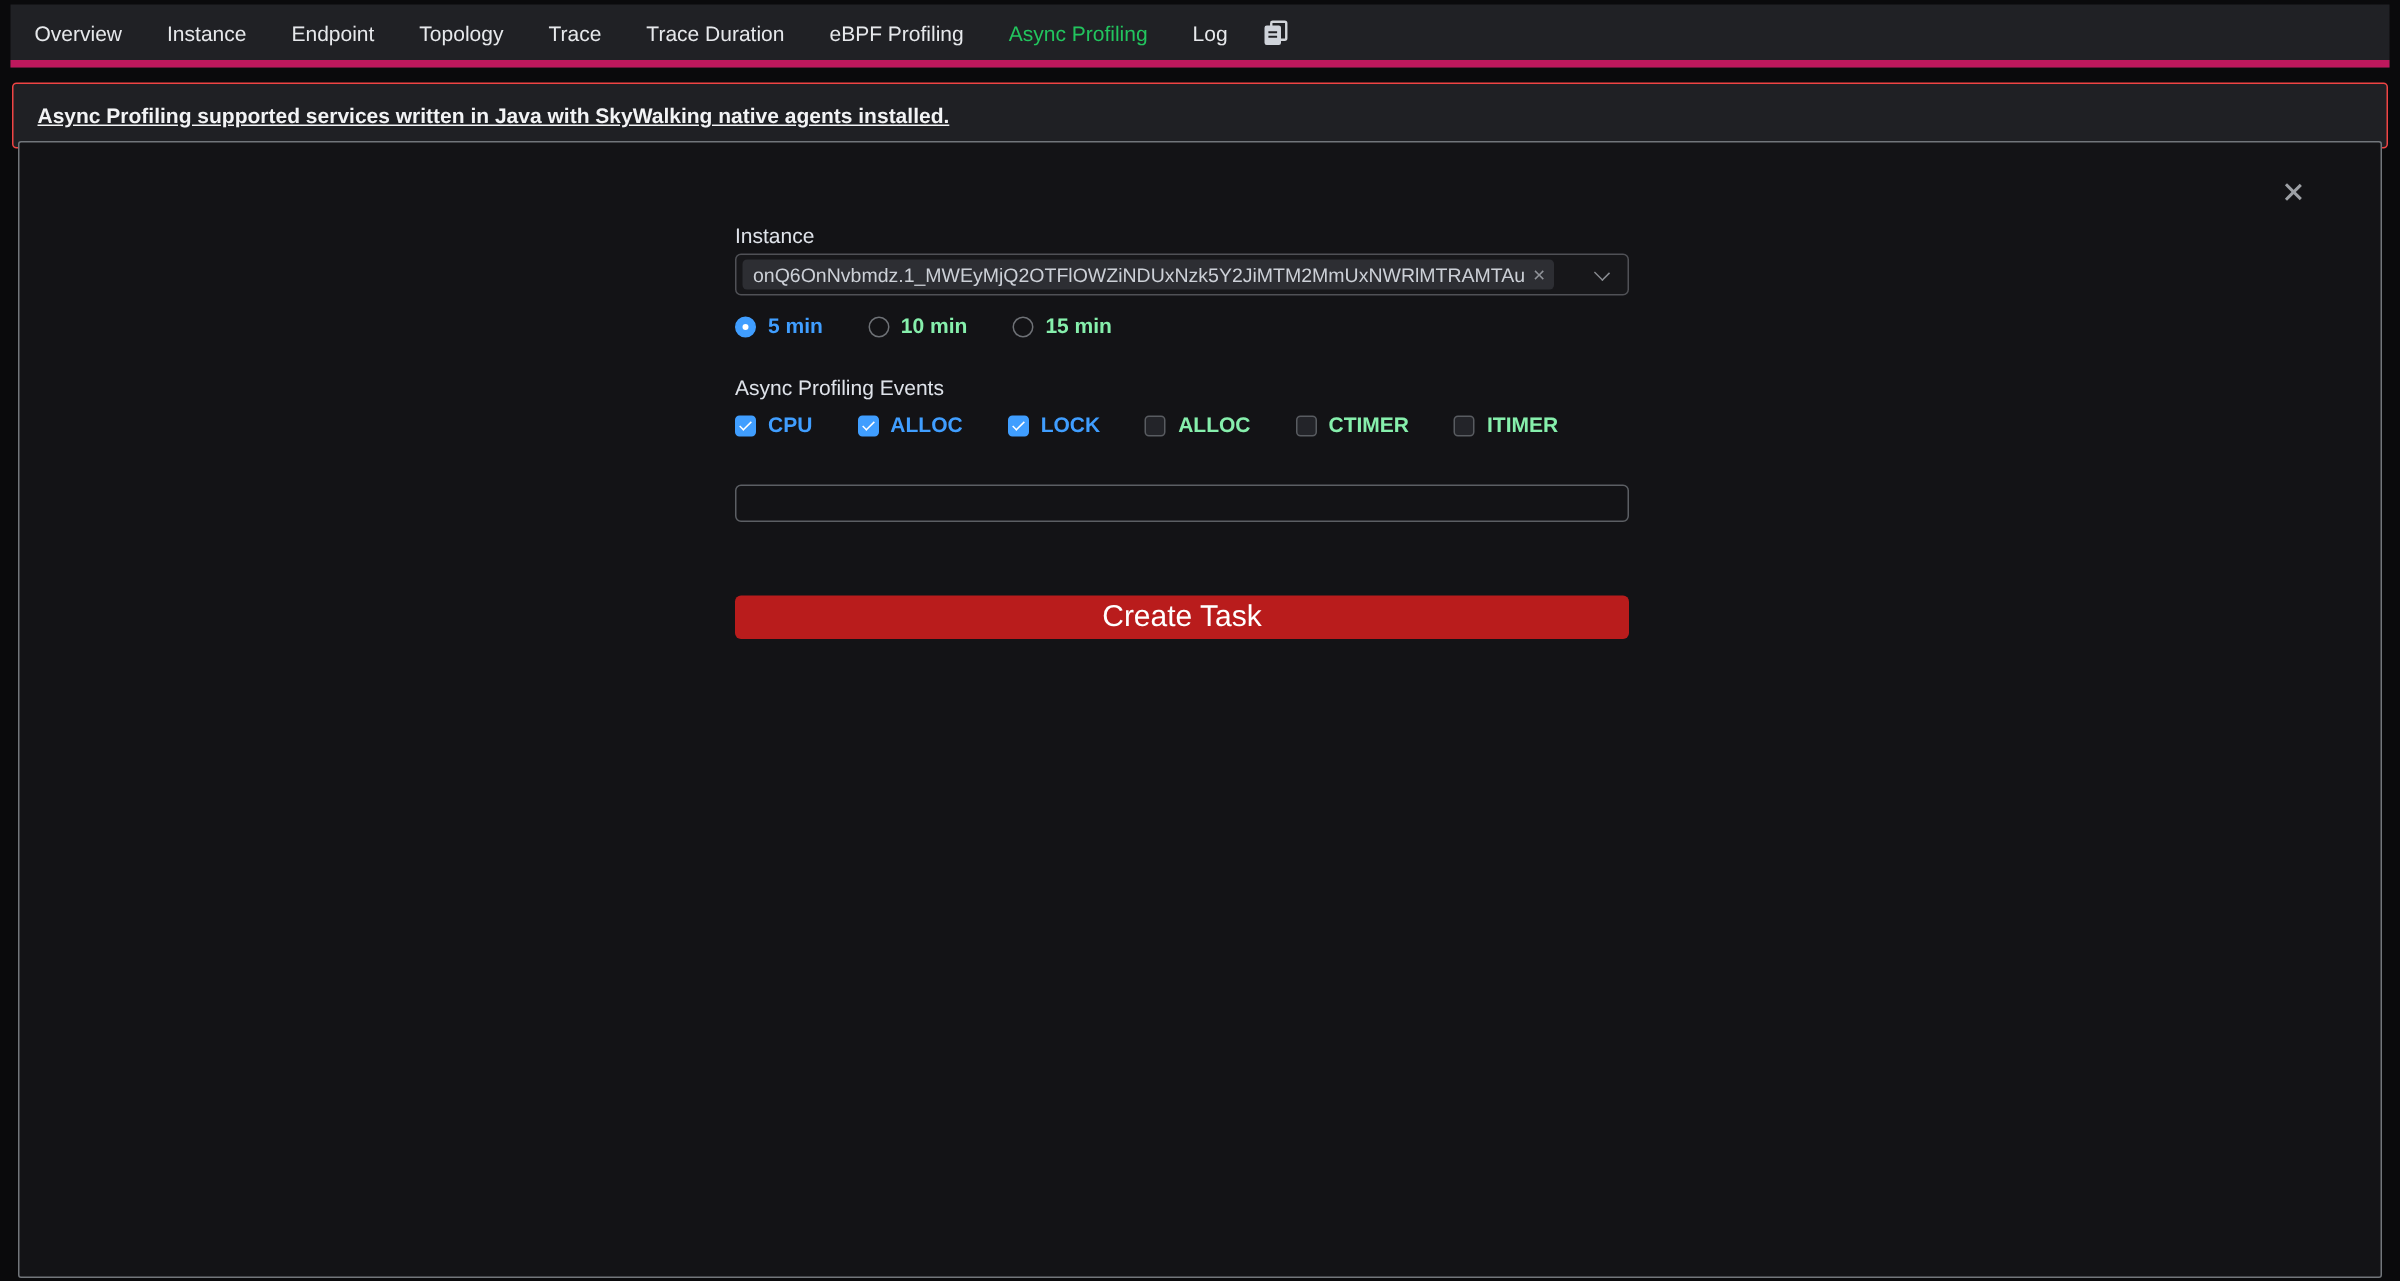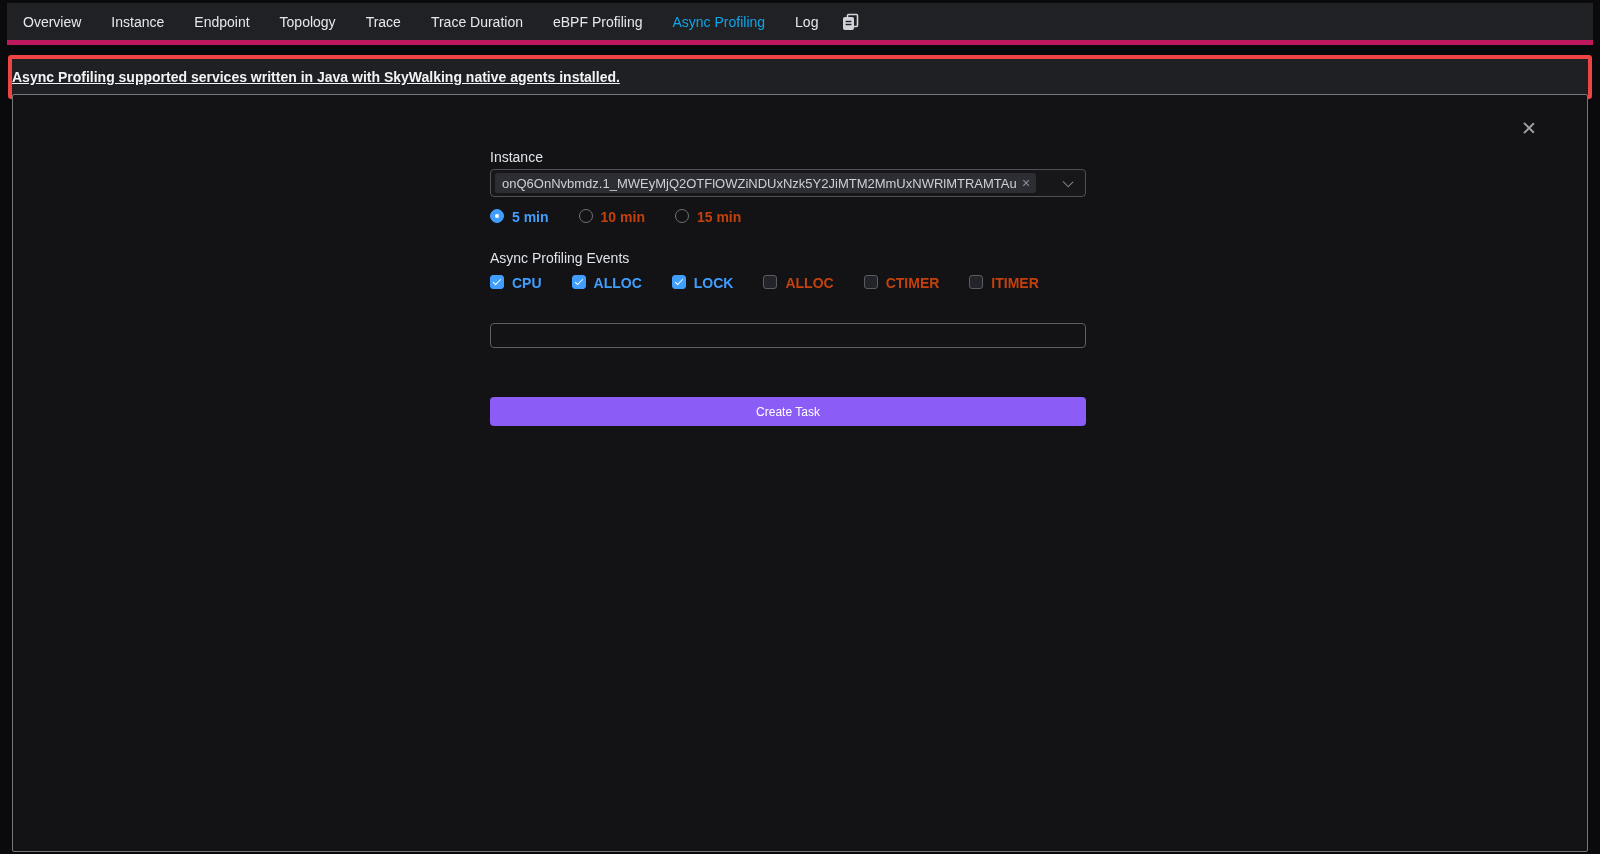--- a/index.html
+++ b/index.html
@@ -6,28 +6,28 @@
   html,body { width:1600px; height:854px; background:#0a0a0c; overflow:hidden;
               font-family:"Liberation Sans", sans-serif; }
 
   
   .nav {
     position:absolute; left:7px; right:7px; top:3px; height:42px;
     background:#202125; border-bottom:5px solid #be185d;
     display:flex; align-items:center; gap:30px; padding-left:16px;
   }
   .nav-tab { font-size:14px; font-weight:500; color:#e6e8eb; cursor:pointer; white-space:nowrap; }
-  .nav-tab.active { color:#0ea5e9; }
+  .nav-tab.active { color:#22c55e; }
   .nav-icon { display:inline-flex; align-items:center; cursor:pointer; margin-left:-6px; }
 
   
   .banner {
     position:absolute; left:8px; right:8px; top:55px; height:44px;
-    background:#1f2024; border:4px solid #ef4444; border-radius:3px;
-    display:flex; align-items:center; 
+    background:#1f2024; border:1px solid #ef4444; border-radius:3px;
+    display:flex; align-items:center; padding-left:16px;
   }
   .banner a { font-size:14px; font-weight:700; color:#f2f3f5; text-decoration:underline; cursor:pointer; }
 
   
   .panel {
     position:absolute; left:12px; right:12px; top:94px; bottom:2px;
     background:#131316; border:1px solid #72767b; border-radius:2px;
   }
   .close-btn {
     position:absolute; top:25px; right:50px; width:16px; height:16px; cursor:pointer;
@@ -61,22 +61,22 @@
     position:absolute; right:13px; top:9px; width:8px; height:8px;
     border-right:1.5px solid #8a8d92; border-bottom:1.5px solid #8a8d92;
     transform:rotate(45deg) scale(1,0.9); transform-origin:center; margin-top:-1px;
   }
 
   .section { margin-top:12px; }
   .section-events { margin-top:26px; }
   .section-exec { margin-top:23px; }
 
   .option-row { margin-top:9px; display:flex; align-items:center; }
-  .opt { display:inline-flex; align-items:flex-start; margin-right:30px; cursor:pointer; }
-  .opt-label { font-size:14px; font-weight:600; color:#c2410c; margin-left:8px; }
+  .opt { display:inline-flex; align-items:flex-end; margin-right:30px; cursor:pointer; }
+  .opt-label { font-size:14px; font-weight:600; color:#86efac; margin-left:8px; }
   .opt.on .opt-label { color:#409eff; }
 
   .radio-circle {
     width:14px; height:14px; border-radius:50%;
     border:1px solid #6e7176; background:transparent; position:relative; flex:none;
   }
   .opt.on .radio-circle { background:#409eff; border-color:#409eff; }
   .opt.on .radio-circle::after {
     content:""; position:absolute; left:4px; top:4px; width:4px; height:4px;
     border-radius:50%; background:#fff;
@@ -99,22 +99,22 @@
   }
 
   .text-input {
     margin-top:9px; width:100%; height:25px; background:transparent;
     border:1px solid #5c5f64; border-radius:4px; outline:none;
     color:#dfe3ea; font-size:13px; padding:0 10px;
     font-family:"Liberation Sans", sans-serif;
   }
 
   .submit-btn {
-    margin-top:49px; width:100%; height:29px; background:#8b5cf6; border:none;
-    border-radius:4px; color:#ffffff; font-size:12px; font-weight:500; cursor:pointer;
+    margin-top:49px; width:100%; height:29px; background:#b91c1c; border:none;
+    border-radius:4px; color:#ffffff; font-size:20px; font-weight:500; cursor:pointer;
     font-family:"Liberation Sans", sans-serif;
   }
 </style>
 </head>
 <body>
 
 <div class="nav">
   <span class="nav-tab">Overview</span>
   <span class="nav-tab">Instance</span>
   <span class="nav-tab">Endpoint</span>

